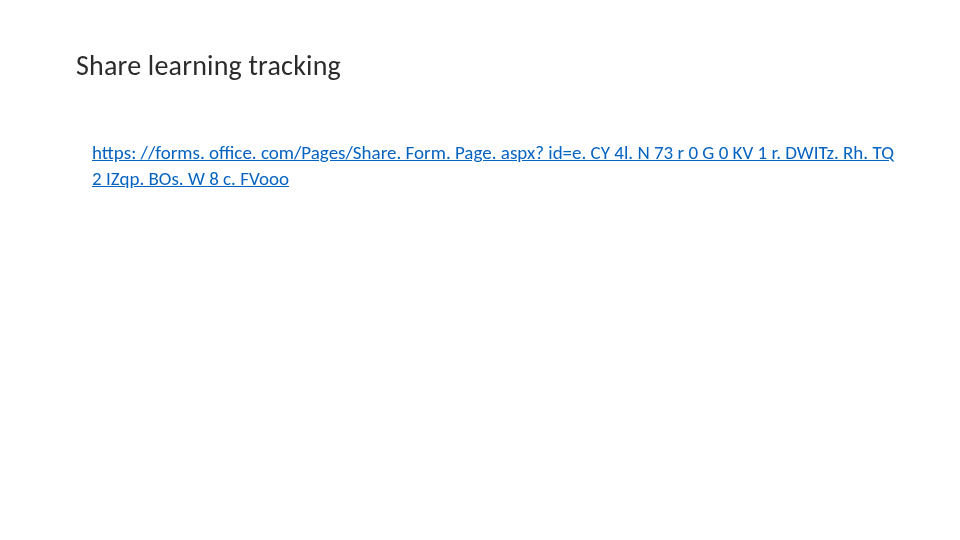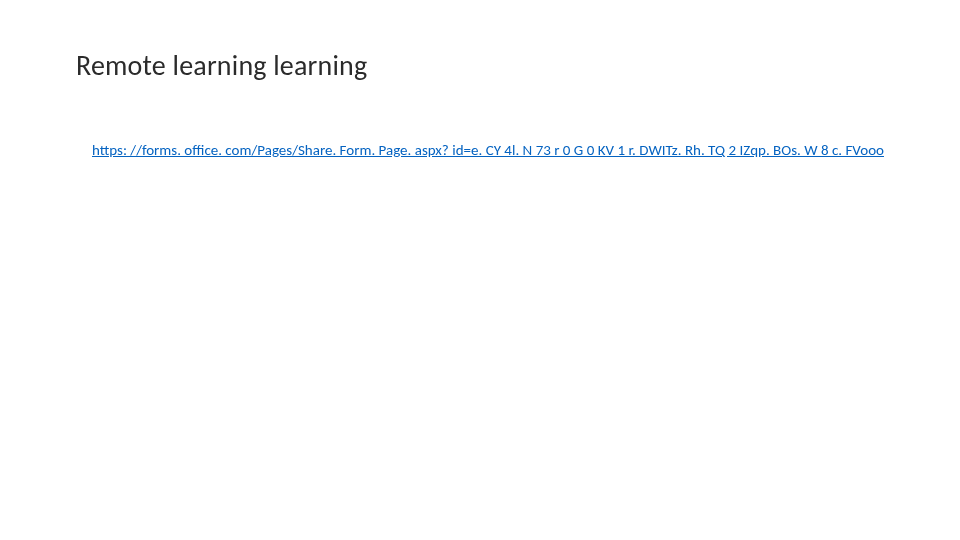--- a/index.html
+++ b/index.html
@@ -24,32 +24,32 @@
     font-size: 28px;
     font-weight: 400;
     color: #2b2b2b;
     letter-spacing: 0.2px;
   }
   .link-wrap {
     position: absolute;
     top: 140px;
     left: 92px;
     right: 60px;
-    font-size: 15px;
+    font-size: 19px;
     line-height: 1.35;
     color: #1f4e79;
   }
   .link-wrap a {
     color: #0563C1;
     text-decoration: underline;
     word-break: break-all;
   }
 </style>
 </head>
 <body>
 
 <div class="slide">
-  <div class="title">Remote learning learning</div>
+  <div class="title">Share learning tracking</div>
 
   <div class="link-wrap">
     <a href="#"><span>https: //forms. office. com/Pages/Share. Form. Page. aspx? id=e. CY 4l. N 73 r 0 G 0 KV 1 r. DWITz. Rh. TQ 2 IZqp. BOs. W 8 c. FVooo</span><br></a>
   </div>
 </div>
 
 </body></html>

